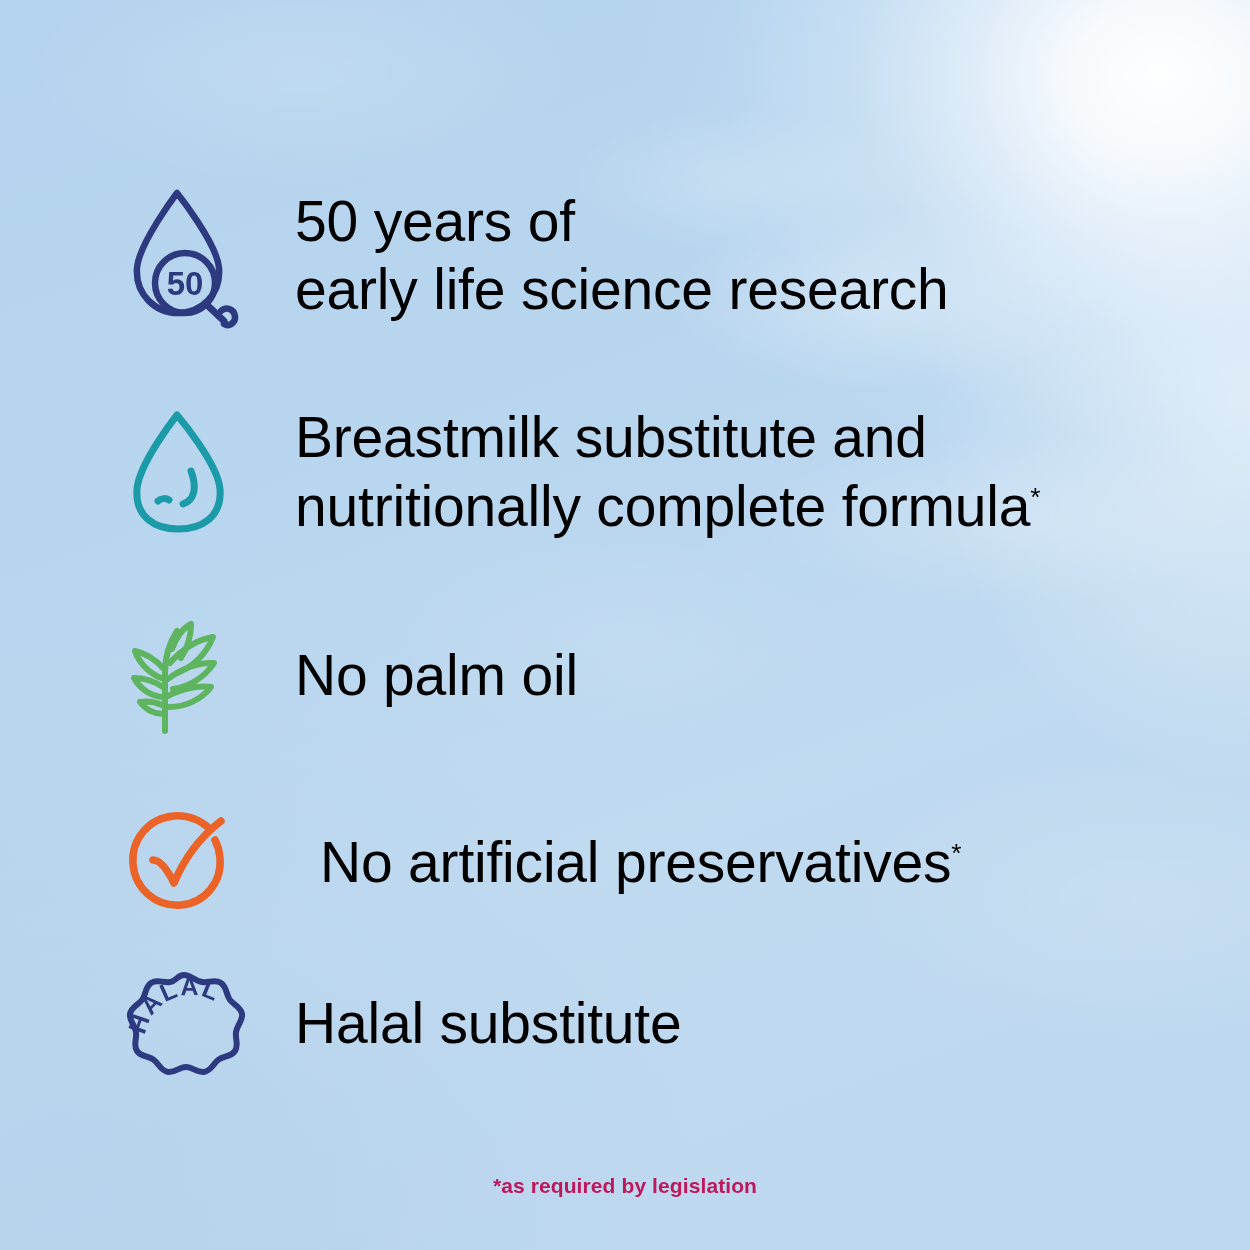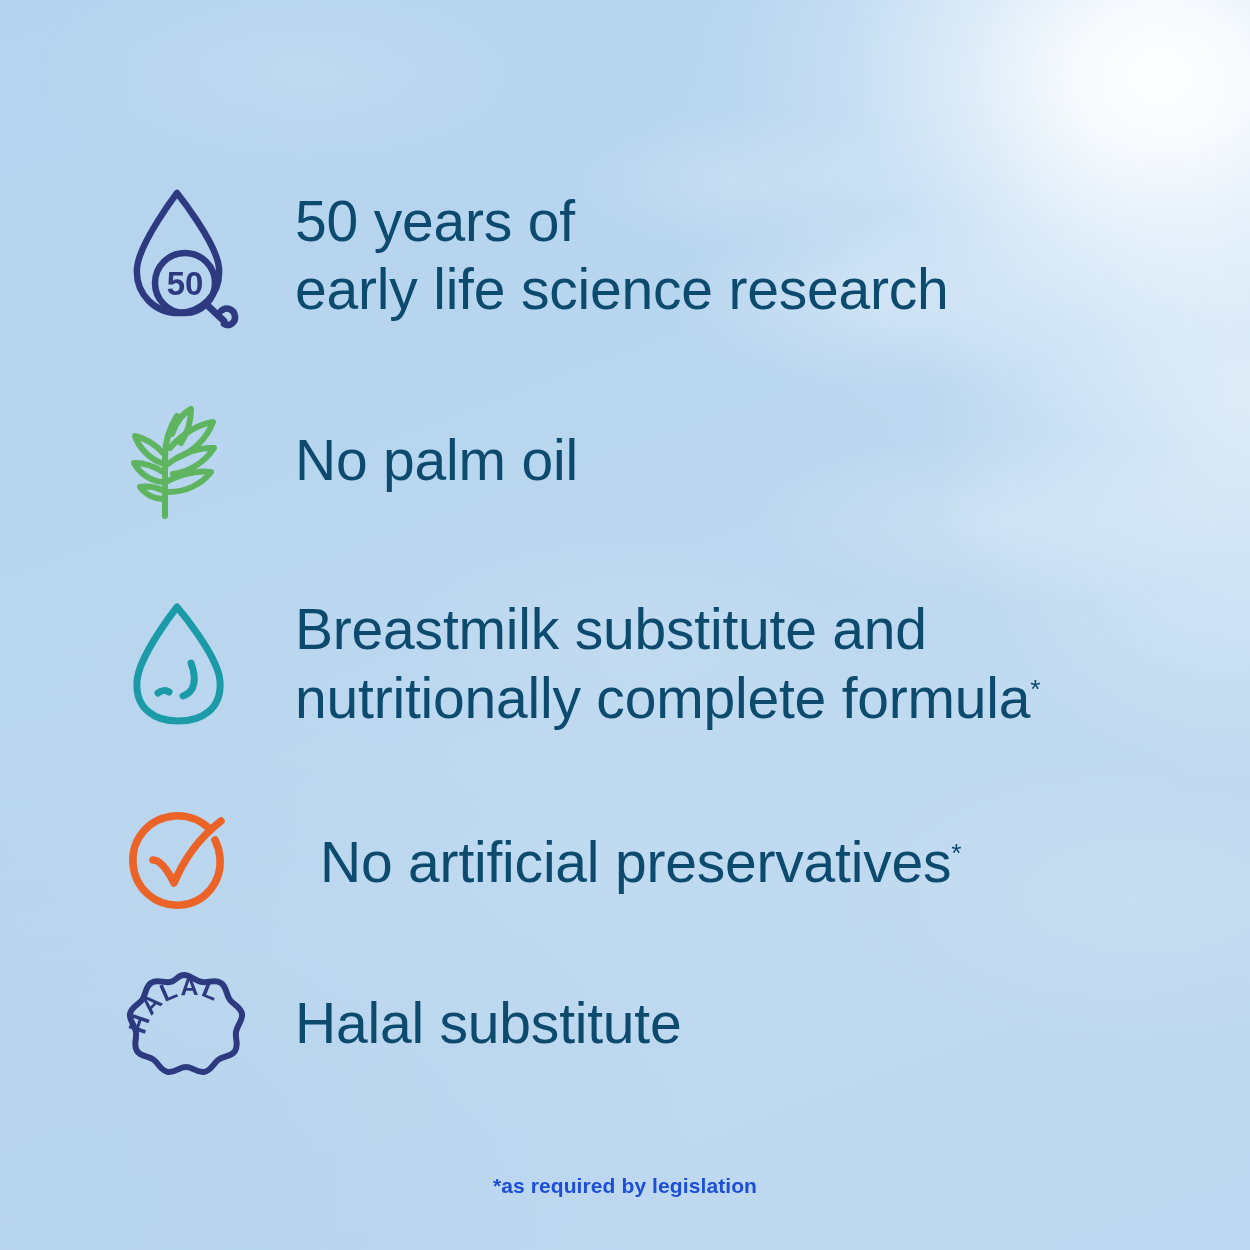--- a/index.html
+++ b/index.html
@@ -79,21 +79,21 @@
     width:170px;
     flex:0 0 170px;
     display:flex;
     align-items:center;
     justify-content:flex-start;
   }
   .icon-cell svg { display:block; overflow:visible; }
 
   .text-cell {
     flex:1 1 auto;
-    color:#0c4a6e;
+    color:#000000;
     font-size:57px;
     line-height:1.20;
     font-weight:400;
     letter-spacing:-0.2px;
     white-space:pre-line;
     padding-left:0px;
   }
   .text-cell sup {
     font-size:0.46em;
     vertical-align:super;
@@ -106,21 +106,21 @@
   .row-2 { height:215px; }
   .row-3 { height:192px; }
   .row-4 { height:182px;gap:25px; }
   .row-5 { height:140px; }
 
   .footnote {
     position:absolute;
     left:0; right:0;
     top:1174px;
     text-align:center;
-    color:#1d4ed8;
+    color:#be185d;
     font-size:21px;
     font-weight:700;
     letter-spacing:0.1px;
   }
 </style>
 </head>
 <body>
 
 <div id="bg">
   <div class="bg-layer bg-base"></div>
@@ -140,48 +140,48 @@
         <svg width="120" height="140" viewBox="0 0 120 140" fill="none" stroke="#2e3a80" stroke-width="6.5" stroke-linecap="round" stroke-linejoin="round">
           <path d="M52 8 C52 8 14 58 12 83 C10 110 31 128 53 128 C76 128 96 110 94 83 C92 58 52 8 52 8 Z"></path>
           <circle cx="60" cy="98" r="30"></circle>
           <path d="M81 119 L99 136" stroke-width="7"></path>
           <path d="M96 126 C101 121 109 124 110 131 C111 138 104 142 99 139"></path>
           <text x="60" y="110" font-family="'Liberation Sans', sans-serif" font-size="33" font-weight="700" fill="#2e3a80" stroke="none" text-anchor="middle">50</text>
         </svg>
       </div>
       <div class="text-cell"><span>50 years of
 early life science research</span></div>
+    </div>
+
+    <div class="benefit-row row-2">
+      <div class="icon-cell">
+        <svg width="110" height="130" viewBox="0 0 110 130" fill="none" stroke="#1b9aa8" stroke-width="7" stroke-linecap="round" stroke-linejoin="round">
+          <path d="M52 8 C52 8 14 56 12 82 C10 110 30 122 53 122 C77 122 97 110 95 82 C93 56 52 8 52 8 Z"></path>
+          <path d="M66 64 C72 80 70 93 58 97"></path>
+          <path d="M33 94 C36 91 41 91 44 93"></path>
+        </svg>
+      </div>
+      <div class="text-cell"><span>Breastmilk substitute and
+nutritionally complete formula</span><sup>*</sup></div>
     </div>
 
     <div class="benefit-row row-3">
       <div class="icon-cell">
         <svg width="115" height="120" viewBox="0 0 115 120" fill="none" stroke="#5fb45f" stroke-width="6" stroke-linecap="round" stroke-linejoin="round">
           <path d="M40 116 L40 58 C40 44 44 28 52 16"></path>
           <path d="M47 34 C52 20 60 12 66 9 C66 20 63 32 56 43"></path>
           <path d="M45 48 C58 33 74 24 88 22 C82 38 68 52 52 58"></path>
           <path d="M43 64 C57 53 75 47 89 48 C80 62 64 72 48 74"></path>
           <path d="M41 82 C55 74 73 70 86 72 C76 85 60 92 44 92"></path>
           <path d="M39 54 C30 44 20 38 10 36 C14 48 24 58 36 63"></path>
           <path d="M38 72 C29 66 19 63 9 63 C15 74 26 81 37 82"></path>
           <path d="M37 90 C30 87 22 86 15 87 C21 95 30 99 38 99"></path>
         </svg>
       </div>
       <div class="text-cell"><span>No palm oil</span></div>
-    </div>
-
-    <div class="benefit-row row-2">
-      <div class="icon-cell">
-        <svg width="110" height="130" viewBox="0 0 110 130" fill="none" stroke="#1b9aa8" stroke-width="7" stroke-linecap="round" stroke-linejoin="round">
-          <path d="M52 8 C52 8 14 56 12 82 C10 110 30 122 53 122 C77 122 97 110 95 82 C93 56 52 8 52 8 Z"></path>
-          <path d="M66 64 C72 80 70 93 58 97"></path>
-          <path d="M33 94 C36 91 41 91 44 93"></path>
-        </svg>
-      </div>
-      <div class="text-cell"><span>Breastmilk substitute and
-nutritionally complete formula</span><sup>*</sup></div>
     </div>
 
     <div class="benefit-row row-4">
       <div class="icon-cell">
         <svg width="120" height="115" viewBox="0 0 120 115" fill="none" stroke="#ec6327" stroke-width="7.5" stroke-linecap="round" stroke-linejoin="round">
           <path d="M85 24 C75 15 62 10 49 11 C24 13 6 34 8 59 C10 84 31 102 56 100 C80 98 97 77 95 53 C94.4 46 93 41 90 35"></path>
           <path d="M28 55 C34 55 41 62 49 78 C59 54 74 33 96 16"></path>
         </svg>
       </div>
       <div class="text-cell"><span>No artificial preservatives</span><sup>*</sup></div>

